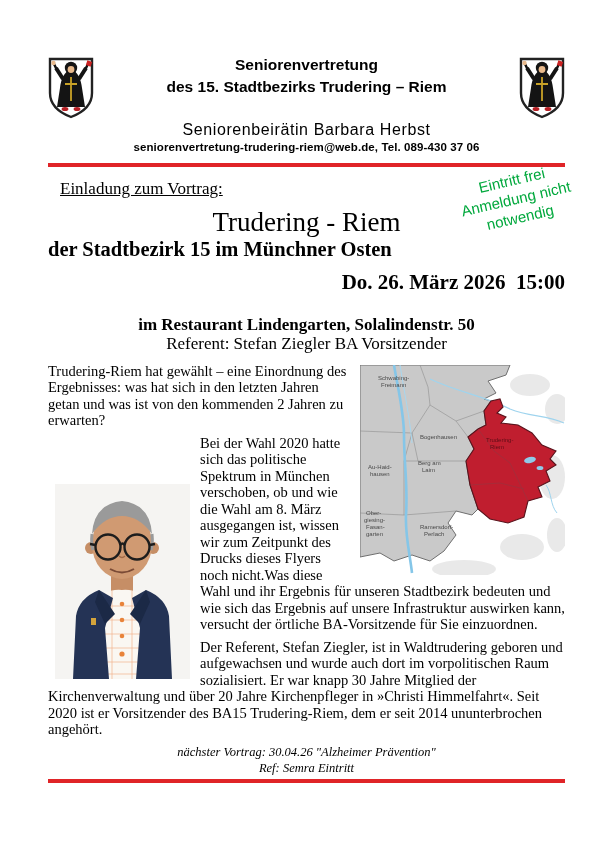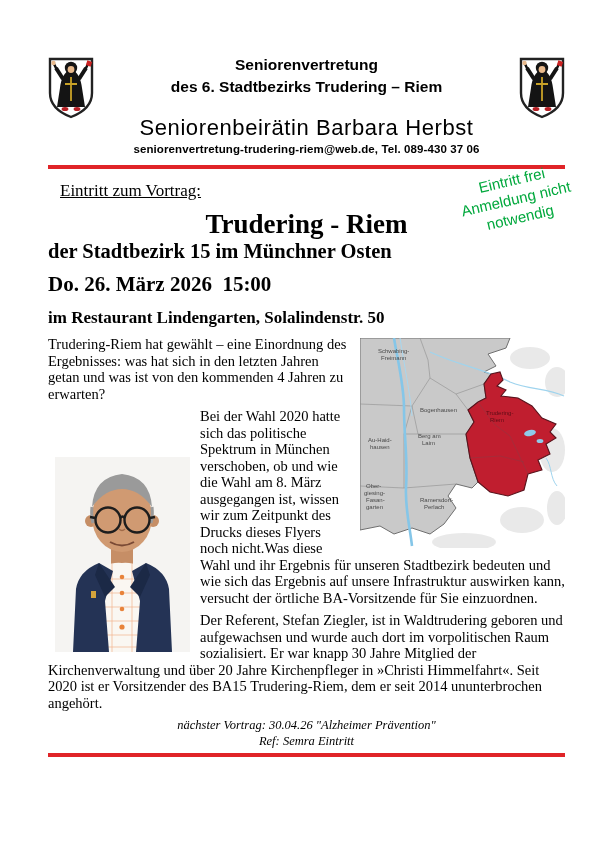--- a/index.html
+++ b/index.html
@@ -4,35 +4,35 @@
 <style>
   html,body{margin:0;padding:0;background:#fff;}
   .page{position:relative;width:608px;height:860px;background:#fff;box-sizing:border-box;
         padding:0 43px 0 48px;overflow:hidden;color:#000;
         font-family:"Liberation Serif", serif;}
   
   .header{display:flex;align-items:flex-start;margin-top:54px;}
   .crest{width:46px;height:62px;flex:0 0 auto;margin-top:3px;}
   .header-text{flex:1;text-align:center;font-family:"Liberation Sans", sans-serif;padding:0 6px;}
   .org-line{font-weight:bold;font-size:15.5px;line-height:1.45;}
-  .contact-name{font-size:22px;letter-spacing:.6px;margin-top:16px;}
+  .contact-name{font-size:16px;letter-spacing:.6px;margin-top:22px;}
   .contact-line{font-weight:bold;font-size:11.5px;margin-top:2px;letter-spacing:.1px;}
   
   .rule{height:4px;background:#e02428;margin-top:10px;}
   .rule.bottom{clear:both;margin-top:3px;}
   
   .invitation{font-size:17px;text-decoration:underline;margin:12px 0 0 12px;}
   .badge{position:absolute;top:171px;right:10px;width:164px;transform:rotate(-13deg);
          color:#00a83c;font-family:"Liberation Sans", sans-serif;font-size:15px;
          line-height:1.25;text-align:center;}
   
-  .title{font-size:27px;font-weight:bold;text-align:center;margin:8px 0 0;line-height:1.15;}
+  .title{font-size:27px;font-weight:normal;text-align:center;margin:8px 0 0;line-height:1.15;}
   .subtitle{font-size:20.5px;font-weight:bold;line-height:1.15;}
-  .datetime{font-size:21px;font-weight:bold;text-align:left;margin-top:8px;}
-  .location{font-size:17px;font-weight:bold;text-align:left;margin-top:11px;line-height:1.15;}
+  .datetime{font-size:21px;font-weight:bold;text-align:right;margin-top:8px;}
+  .location{font-size:17px;font-weight:bold;text-align:center;margin-top:20px;line-height:1.15;}
   .referent{font-size:17px;text-align:center;line-height:1.15;}
   
   .body-text{margin-top:9px;font-size:14.5px;line-height:16.5px;text-align:left;}
   .body-text p{margin:0 0 6px;}
   .map-figure{float:right;width:205px;height:210px;margin:2px 0 4px 8px;}
   .photo-figure{float:left;width:135px;height:195px;margin:49px 10px 0 7px;}
   .map-figure svg,.photo-figure svg{display:block;width:100%;height:100%;}
   
   .footer{font-style:italic;font-size:12.5px;line-height:1.3;text-align:center;margin-top:3px;}
 </style>
@@ -52,21 +52,21 @@
         <path d="M15,22 L8,11 M31,22 L38,11" stroke="#141414" stroke-width="4"></path>
         <circle cx="23" cy="11" r="6.2" fill="#141414"></circle>
         <circle cx="23" cy="12.5" r="3.4" fill="#e8b98c"></circle>
         <path d="M23,20 V44 M17,27 H29" stroke="#c9a227" stroke-width="1.8"></path>
         <ellipse cx="17" cy="52" rx="3.4" ry="2" fill="#b61f24"></ellipse>
         <ellipse cx="29" cy="52" rx="3.4" ry="2" fill="#b61f24"></ellipse>
       </svg>
     </span>
     <div class="header-text">
       <div class="org-line">Seniorenvertretung</div>
-      <div class="org-line">des 6. Stadtbezirks Trudering – Riem</div>
+      <div class="org-line">des 15. Stadtbezirks Trudering – Riem</div>
       <div class="contact-name">Seniorenbeirätin Barbara Herbst</div>
       <div class="contact-line">seniorenvertretung-trudering-riem@web.de, Tel. 089-430 37 06</div>
     </div>
     <span class="crest">
       <svg viewBox="0 0 46 62" xmlns="http://www.w3.org/2000/svg">
         <path d="M2,2 H44 V36 Q44 52 23 60 Q2 52 2 36 Z" fill="#ffffff" stroke="#222" stroke-width="2.4"></path>
         <path d="M9,13 L6,7 M37,13 L40,7" stroke="#111" stroke-width="2.5"></path>
         <circle cx="5.5" cy="6" r="2.2" fill="#e8b98c"></circle>
         <rect x="38.5" y="4" width="5" height="5" fill="#c22" transform="rotate(18 41 6.5)"></rect>
         <path d="M23,12 C16,15 13,22 12,31 L9,50 H37 L34,31 C33,22 30,15 23,12 Z" fill="#141414"></path>
@@ -75,32 +75,33 @@
         <circle cx="23" cy="12.5" r="3.4" fill="#e8b98c"></circle>
         <path d="M23,20 V44 M17,27 H29" stroke="#c9a227" stroke-width="1.8"></path>
         <ellipse cx="17" cy="52" rx="3.4" ry="2" fill="#b61f24"></ellipse>
         <ellipse cx="29" cy="52" rx="3.4" ry="2" fill="#b61f24"></ellipse>
       </svg>
     </span>
   </div>
 
   <div class="rule"></div>
 
-  <div class="invitation">Eintritt zum Vortrag:</div>
+  <div class="invitation">Einladung zum Vortrag:</div>
 
   <div class="badge">
     <div>Eintritt frei</div>
     <div>Anmeldung nicht</div>
     <div>notwendig</div>
   </div>
 
   <div class="title">Trudering - Riem</div>
   <div class="subtitle">der Stadtbezirk 15 im Münchner Osten</div>
   <div class="datetime">Do. 26. März 2026&nbsp; 15:00</div>
   <div class="location">im Restaurant Lindengarten, Solalindenstr. 50</div>
+  <div class="referent">Referent: Stefan Ziegler BA Vorsitzender</div>
 
   <div class="body-text">
 
     <figure class="map-figure" style="margin-top:2px;">
       <svg viewBox="0 0 205 210" xmlns="http://www.w3.org/2000/svg">
         <rect x="0" y="0" width="205" height="210" fill="#ffffff"></rect>
 
         <g fill="#e9e9e9">
           <ellipse cx="170" cy="20" rx="20" ry="11"></ellipse>
           <ellipse cx="197" cy="44" rx="12" ry="15"></ellipse>
@@ -158,21 +159,21 @@
           <text x="6" y="164">Fasan-</text>
           <text x="6" y="171">garten</text>
           <text x="60" y="164">Ramersdorf-</text>
           <text x="64" y="171">Perlach</text>
           <text x="126" y="77" fill="#5f0d16">Trudering-</text>
           <text x="130" y="84" fill="#5f0d16">Riem</text>
         </g>
       </svg>
     </figure>
 
-    <p>Trudering-Riem hat gewählt – eine Einordnung des Ergebnisses: was hat sich in den letzten Jahren getan und was ist von den kommenden 4 Jahren zu erwarten?</p>
+    <p>Trudering-Riem hat gewählt – eine Einordnung des Ergebnisses: was hat sich in den letzten Jahren getan und was ist von den kommenden 2 Jahren zu erwarten?</p>
 
     <figure class="photo-figure">
       <svg viewBox="0 0 135 195" xmlns="http://www.w3.org/2000/svg">
         <rect x="0" y="0" width="135" height="195" fill="#f5f4f2"></rect>
 
         <rect x="56" y="88" width="22" height="24" fill="#c68e66"></rect>
 
         <g>
           <path id="shirtShape" d="M28,195 L33,122 Q50,104 67,106 Q84,104 101,122 L106,195 Z" fill="#faf7f2"></path>
           <clipPath id="shirtClip">

